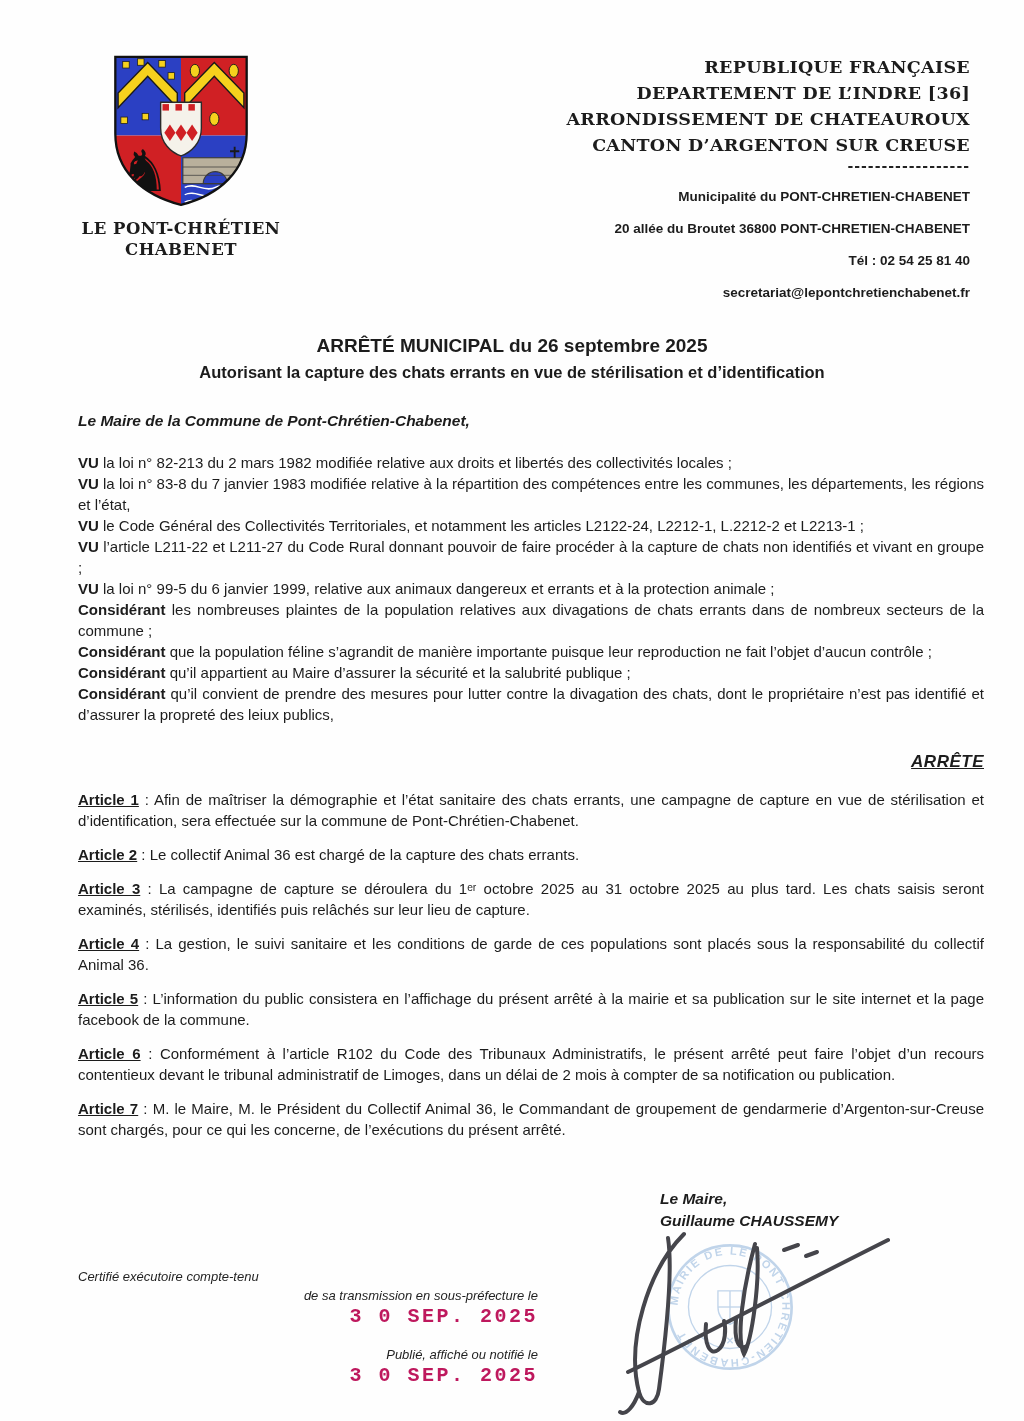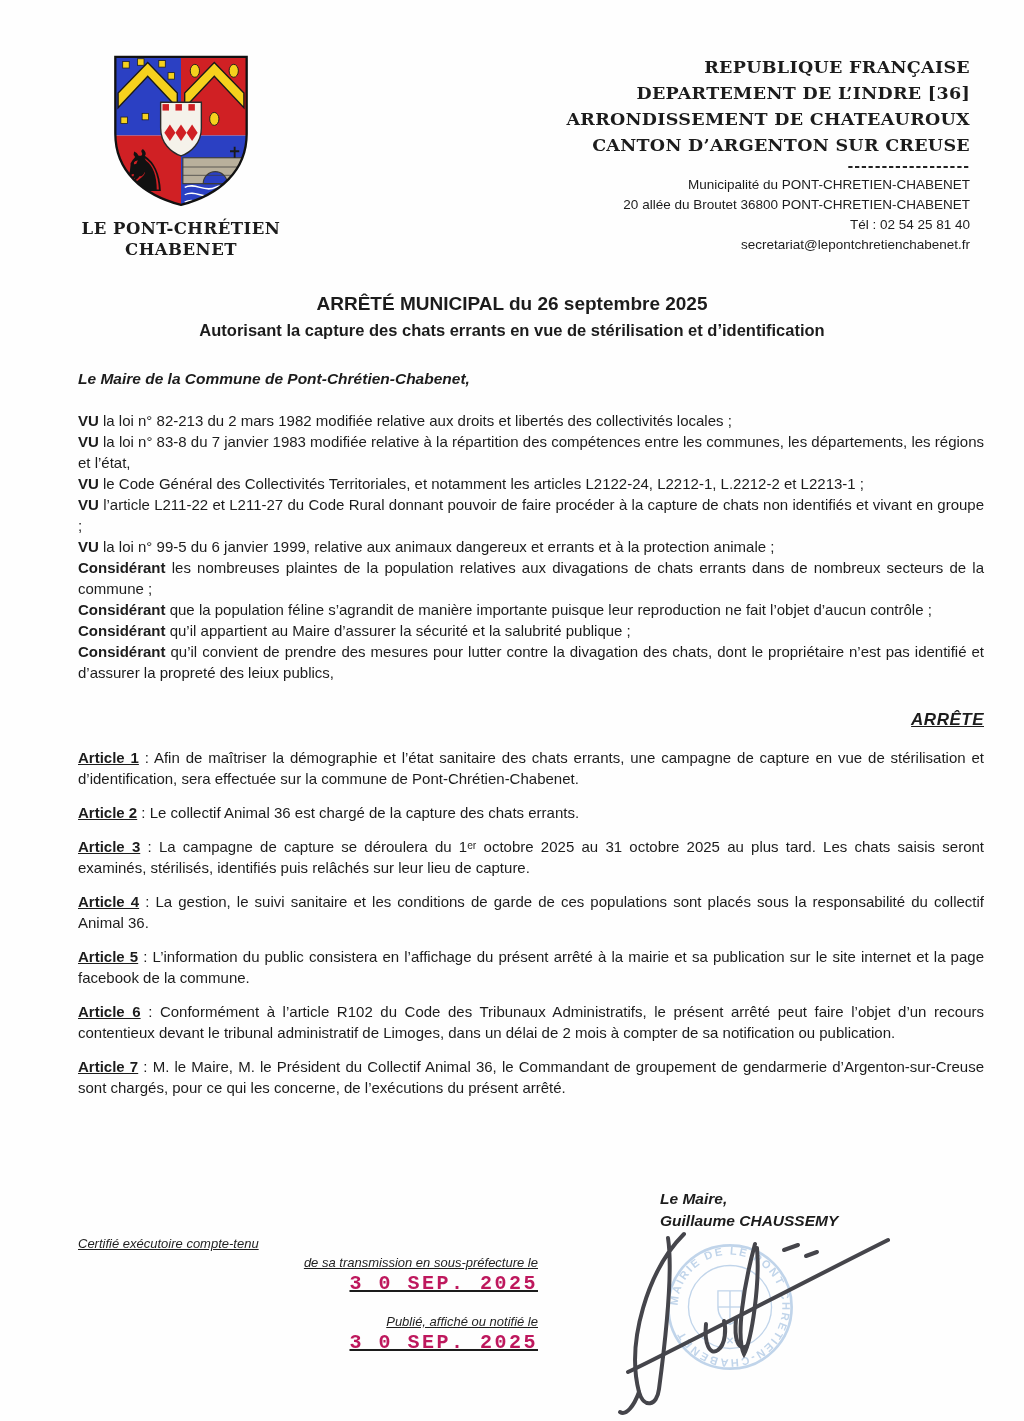--- a/index.html
+++ b/index.html
@@ -23,21 +23,21 @@
   }
   .official-block{flex:1;text-align:right;padding-top:4px;}
   .official-line{
     font-family:"DejaVu Serif","Liberation Serif",serif;
     font-weight:700;font-size:17.5px;line-height:26px;letter-spacing:.3px;
   }
   .official-sep{
     font-family:"DejaVu Serif","Liberation Serif",serif;
     font-weight:700;font-size:14px;line-height:16px;letter-spacing:1px;color:#222;
   }
-  .muni-line{font-weight:400;font-size:13.5px;line-height:19px;margin-top:1px;}
+  .muni-line{font-weight:700;font-size:13.5px;line-height:19px;margin-top:13px;}
   
   .title-block{margin-top:30px;text-align:center;}
   .title-l1{font-weight:700;font-size:19px;line-height:27px;}
   .title-l2{font-weight:700;font-size:16.5px;line-height:26px;}
   .title-l3{font-weight:700;font-size:17px;line-height:26px;}
   
   .body-col{padding:0 40px 0 78px;}
   .intro{margin-top:27px;font-weight:700;font-style:italic;font-size:15.5px;}
   .preamble{margin-top:22px;}
   .par{font-size:15px;line-height:21px;text-align:justify;}
@@ -49,21 +49,21 @@
   }
   .articles{margin-top:17px;}
   .article{font-size:15px;line-height:21px;text-align:justify;margin-bottom:13px;}
   .article .lead{font-weight:700;text-decoration:underline;}
   
   .signature-block{position:absolute;left:660px;top:1188px;}
   .sig-role,.sig-name{font-weight:700;font-style:italic;font-size:15.5px;line-height:22px;}
   .stamp{position:absolute;left:663px;top:1240px;opacity:.55;}
   .scrawl{position:absolute;left:612px;top:1226px;}
   
-  .certification{position:absolute;left:78px;top:1234px;width:460px;text-decoration:underline;}
+  .certification{position:absolute;left:78px;top:1267px;width:460px;}
   .cert-line{font-style:italic;font-size:13px;line-height:19px;color:#1f1f1f;}
   .cert-row{display:flex;align-items:flex-end;flex-direction:column;}
   .cert-row.second{margin-top:17px;}
   .stamp-date{
     font-family:"Liberation Mono","DejaVu Sans Mono",monospace;
     font-weight:700;font-size:20px;letter-spacing:2.5px;color:#be185d;
     margin-left:16px;white-space:nowrap;
   }
 </style>
 </head>

